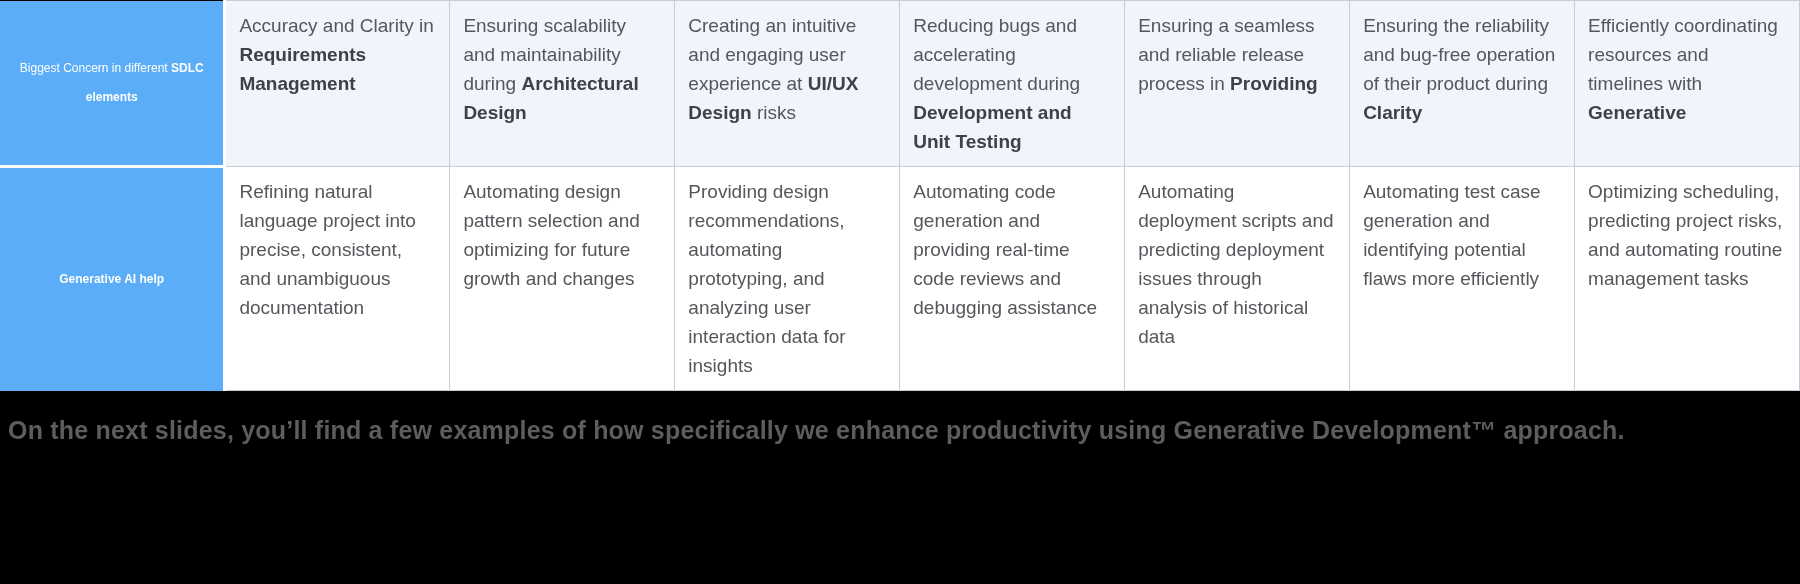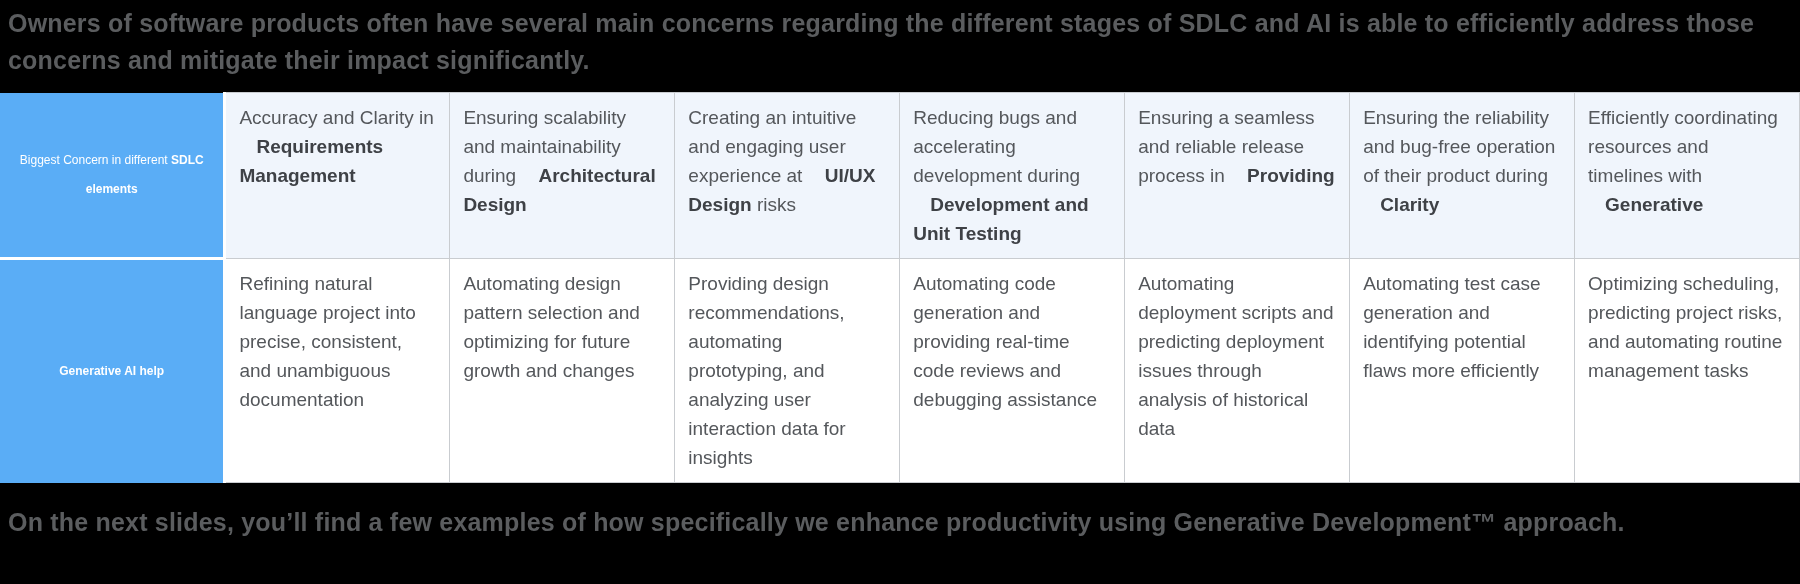--- a/index.html
+++ b/index.html
@@ -48,21 +48,21 @@
   col{width:12.5%;}
   td{
     border:1px solid var(--c-border);
     vertical-align:top;
     padding:10px 14px 10px 13px;
     font-size:19px;
     line-height:29px;
     color:var(--c-cell-text);
     font-weight:400;
   }
-  td .seg-bold{color:var(--c-cell-text-bold);margin-left:17px;}
+  td .seg-bold{color:var(--c-cell-text-bold);}
   tr.row-concerns{height:156px;}
   tr.row-ai{height:205px;}
   tr.row-concerns td{background:var(--c-row1-cell-bg);}
   tr.row-ai td{background:var(--c-row2-cell-bg);}
   th.blue{
     background:var(--c-accent-blue);
     color:var(--c-header-text);
     font-size:12px;
     line-height:29px;
     font-weight:400;
@@ -72,24 +72,20 @@
     border:0;
     border-right:3px solid #fff;
   }
   tr.row-concerns th.blue{border-bottom:3px solid #fff;}
 </style>
 </head>
 <body>
 
 <div class="slide">
 
-  <div class="bar top-bar">
-    <p>Owners of software products often have several main concerns regarding the different stages of SDLC and AI is able to efficiently address those
-concerns and mitigate their impact significantly.</p>
-  </div>
 
   <table>
     <colgroup>
       <col>
         <col>
         <col>
         <col>
         <col>
         <col>
         <col>

